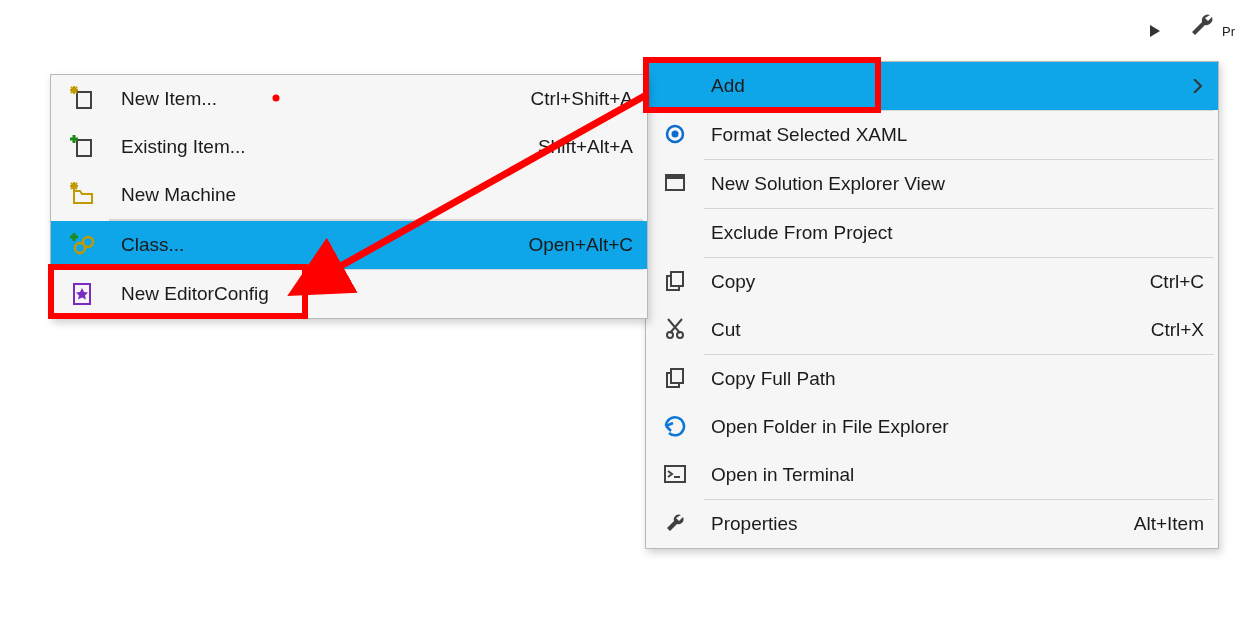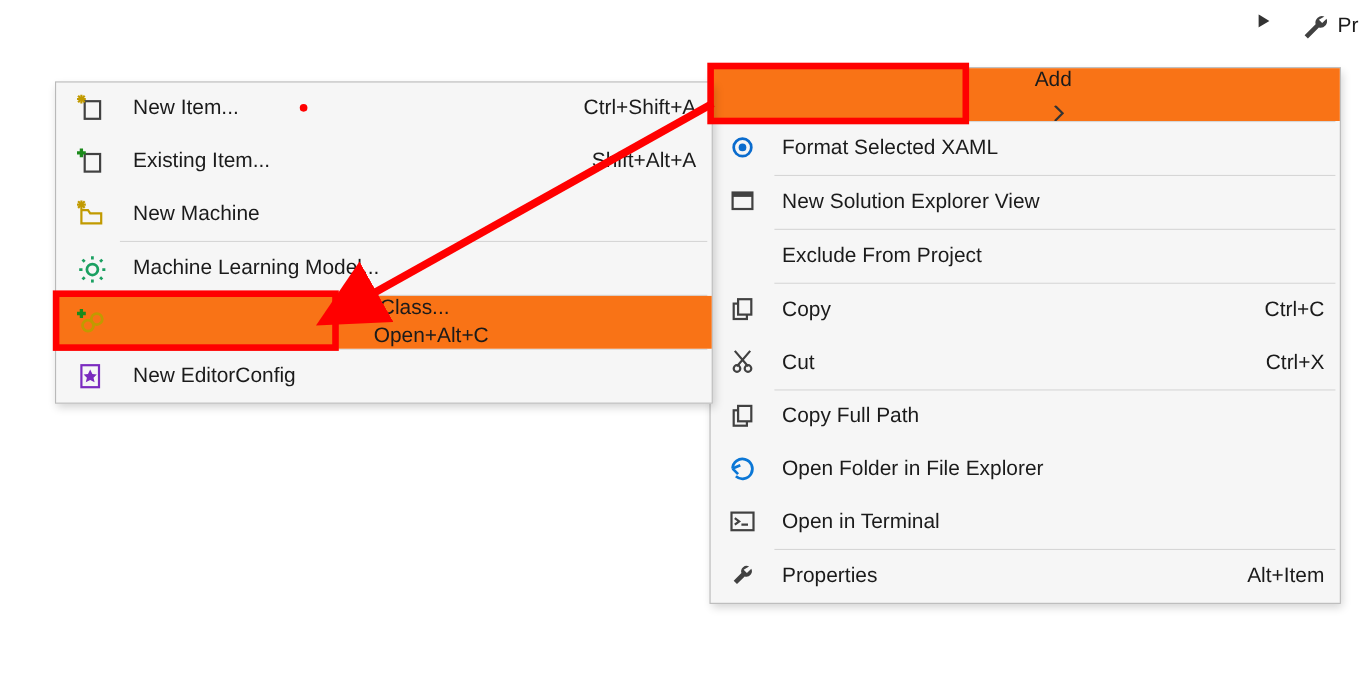--- a/index.html
+++ b/index.html
@@ -26,23 +26,23 @@
     right: 0;
     top: 0;
     width: 160px;
     height: 619px;
     pointer-events: none;
   }
   .right-edge .row {
     position: absolute;
     right: 0;
     display: flex;
-    align-items: flex-start;
+    align-items: flex-end;
     gap: 6px;
-    font-size: 19px;
+    font-size: 13px;
     pointer-events: auto;
   }
 
   
   .context-menu {
     position: absolute;
     background: #f6f6f6;
     border: 1px solid #b9b9b9;
     box-shadow: 2px 4px 8px rgba(0,0,0,0.18);
   }
@@ -81,22 +81,21 @@
   }
   .menu-item .arrow-slot {
     width: 14px;
     display: flex;
     align-items: center;
     justify-content: center;
     margin-left: 10px;
     color: #333;
   }
   .menu-item.highlight {
-    background: #f97316;
-    flex-direction: column;
+    background: #0ea5e9;
   }
   .menu-sep {
     height: 1px;
     background: #d6d6d6;
     margin-left: 58px;
     margin-right: 4px;
   }
 
   
   #menu-sub {
@@ -354,28 +353,20 @@
       </div>
       <div class="menu-item">
         <span class="icon-slot">
           <svg class="ic" width="26" height="26">
             <use href="#ic-new-folder"></use>
           </svg>
         </span>
         <span class="label">New Machine</span>
       </div>
       <div class="menu-sep"></div>
-      <div class="menu-item">
-        <span class="icon-slot">
-          <svg class="ic" width="26" height="26">
-            <use href="#ic-gear-sparkle"></use>
-          </svg>
-        </span>
-        <span class="label">Machine Learning Model...</span>
-      </div>
       <div class="menu-sep"></div>
       <div class="menu-item highlight">
         <span class="icon-slot">
           <svg class="ic" width="26" height="26">
             <use href="#ic-class"></use>
           </svg>
         </span>
         <span class="label">Class...</span>
         <span class="shortcut">Open+Alt+C</span>
       </div>

